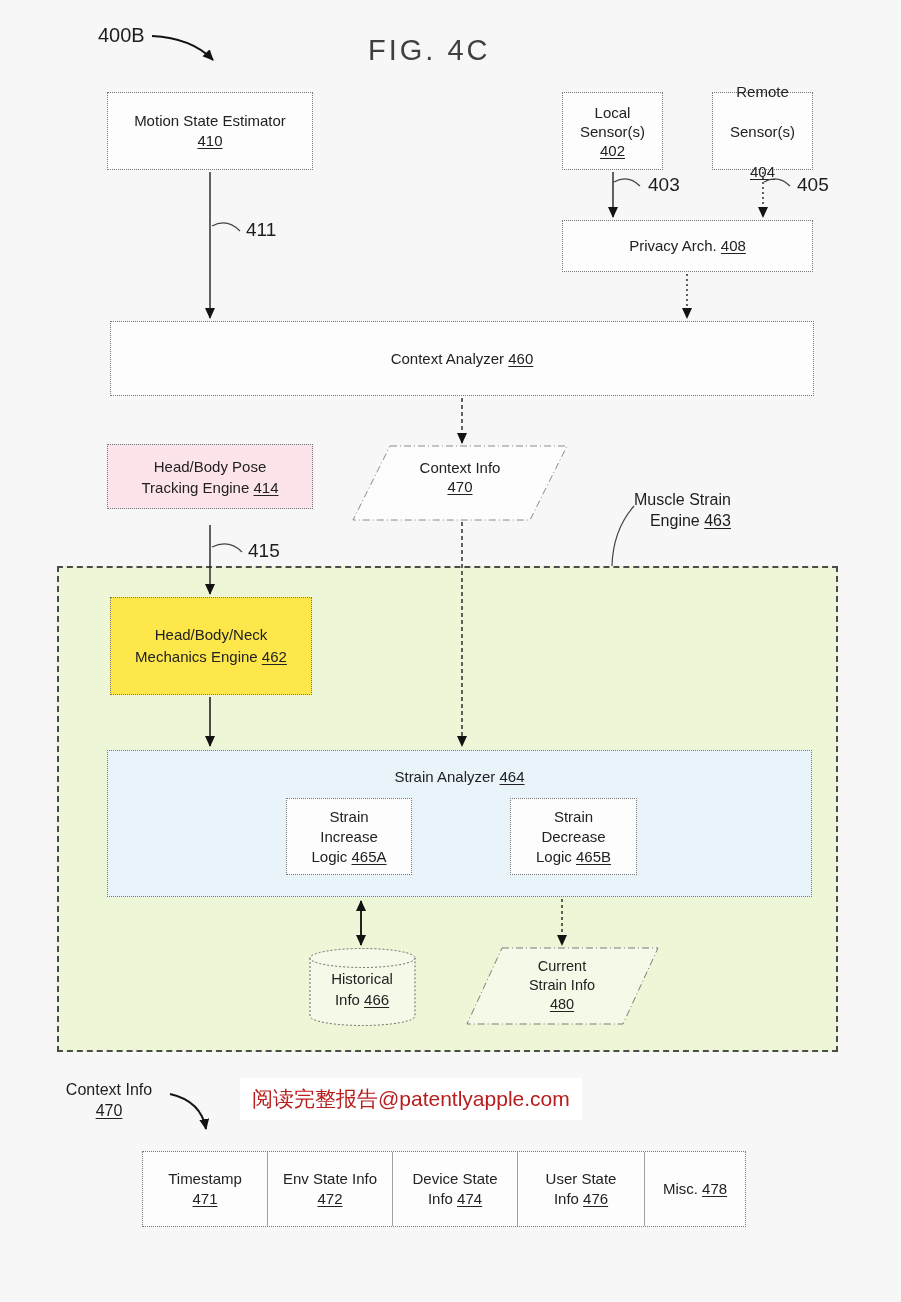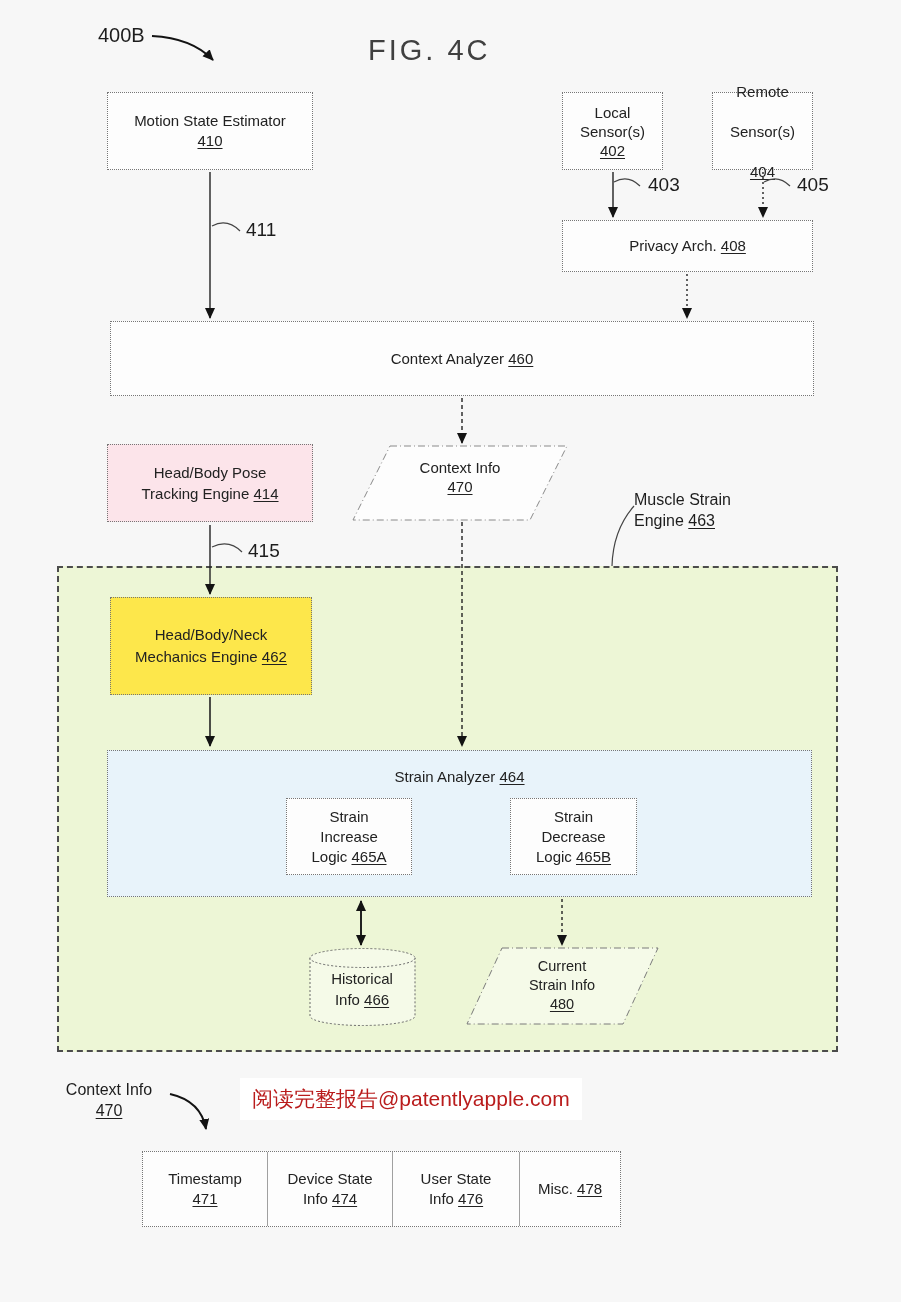--- a/index.html
+++ b/index.html
@@ -81,21 +81,21 @@
     </div>
   </div>
 
   <div class="box" style="left:110px;top:321px;width:704px;height:75px;">
     <div class="ln">
       <span>Context Analyzer</span>
       <span class="ref">460</span>
     </div>
   </div>
 
-  <div class="box pink" style="left:107px;top:444px;width:206px;height:78px;line-height:21px;">
+  <div class="box pink" style="left:107px;top:444px;width:206px;height:65px;line-height:21px;">
     <div class="ln">Head/Body Pose</div>
     <div class="ln">
       <span>Tracking Engine</span>
       <span class="ref">414</span>
     </div>
   </div>
 
   <div class="box yellow" style="left:110px;top:597px;width:202px;height:98px;line-height:22px;align-items:center;">
     <div class="ln">Head/Body/Neck</div>
     <div class="ln">
@@ -126,20 +126,24 @@
     <div class="ln">
       <span>Logic</span>
       <span class="ref">465B</span>
     </div>
   </div>
 
   <div class="ctx-table">
     <div class="cell" style="width:125px;">
       <div class="ln">Timestamp</div>
       <div class="ln"><span class="ref">471</span></div>
+    </div>
+    <div class="cell" style="width:125px;">
+      <div class="ln">Env State Info</div>
+      <div class="ln"><span class="ref">472</span></div>
     </div>
     <div class="cell" style="width:125px;">
       <div class="ln">Device State</div>
       <div class="ln">
         <span>Info</span>
         <span class="ref">474</span>
       </div>
     </div>
     <div class="cell" style="width:127px;">
       <div class="ln">User State</div>
@@ -205,21 +209,21 @@
   <div class="lbl fig-title" style="left:368px;top:34px;">FIG. 4C</div>
 
   <div class="lbl edge-label" style="left:648px;top:174px;">403</div>
 
   <div class="lbl edge-label" style="left:797px;top:174px;">405</div>
 
   <div class="lbl edge-label" style="left:246px;top:219px;">411</div>
 
   <div class="lbl edge-label" style="left:248px;top:540px;">415</div>
 
-  <div class="lbl muscle-label" style="left:634px;top:489px;">
+  <div class="lbl muscle-label" style="left:634px;top:489px;text-align:right;">
     <div class="ln">Muscle Strain</div>
     <div class="ln">
       <span>Engine</span>
       <span class="ref">463</span>
     </div>
   </div>
 
   <div class="shape-label" style="left:380px;top:458px;width:160px;">
     <div class="ln">Context Info</div>
     <div class="ln"><span class="ref">470</span></div>

